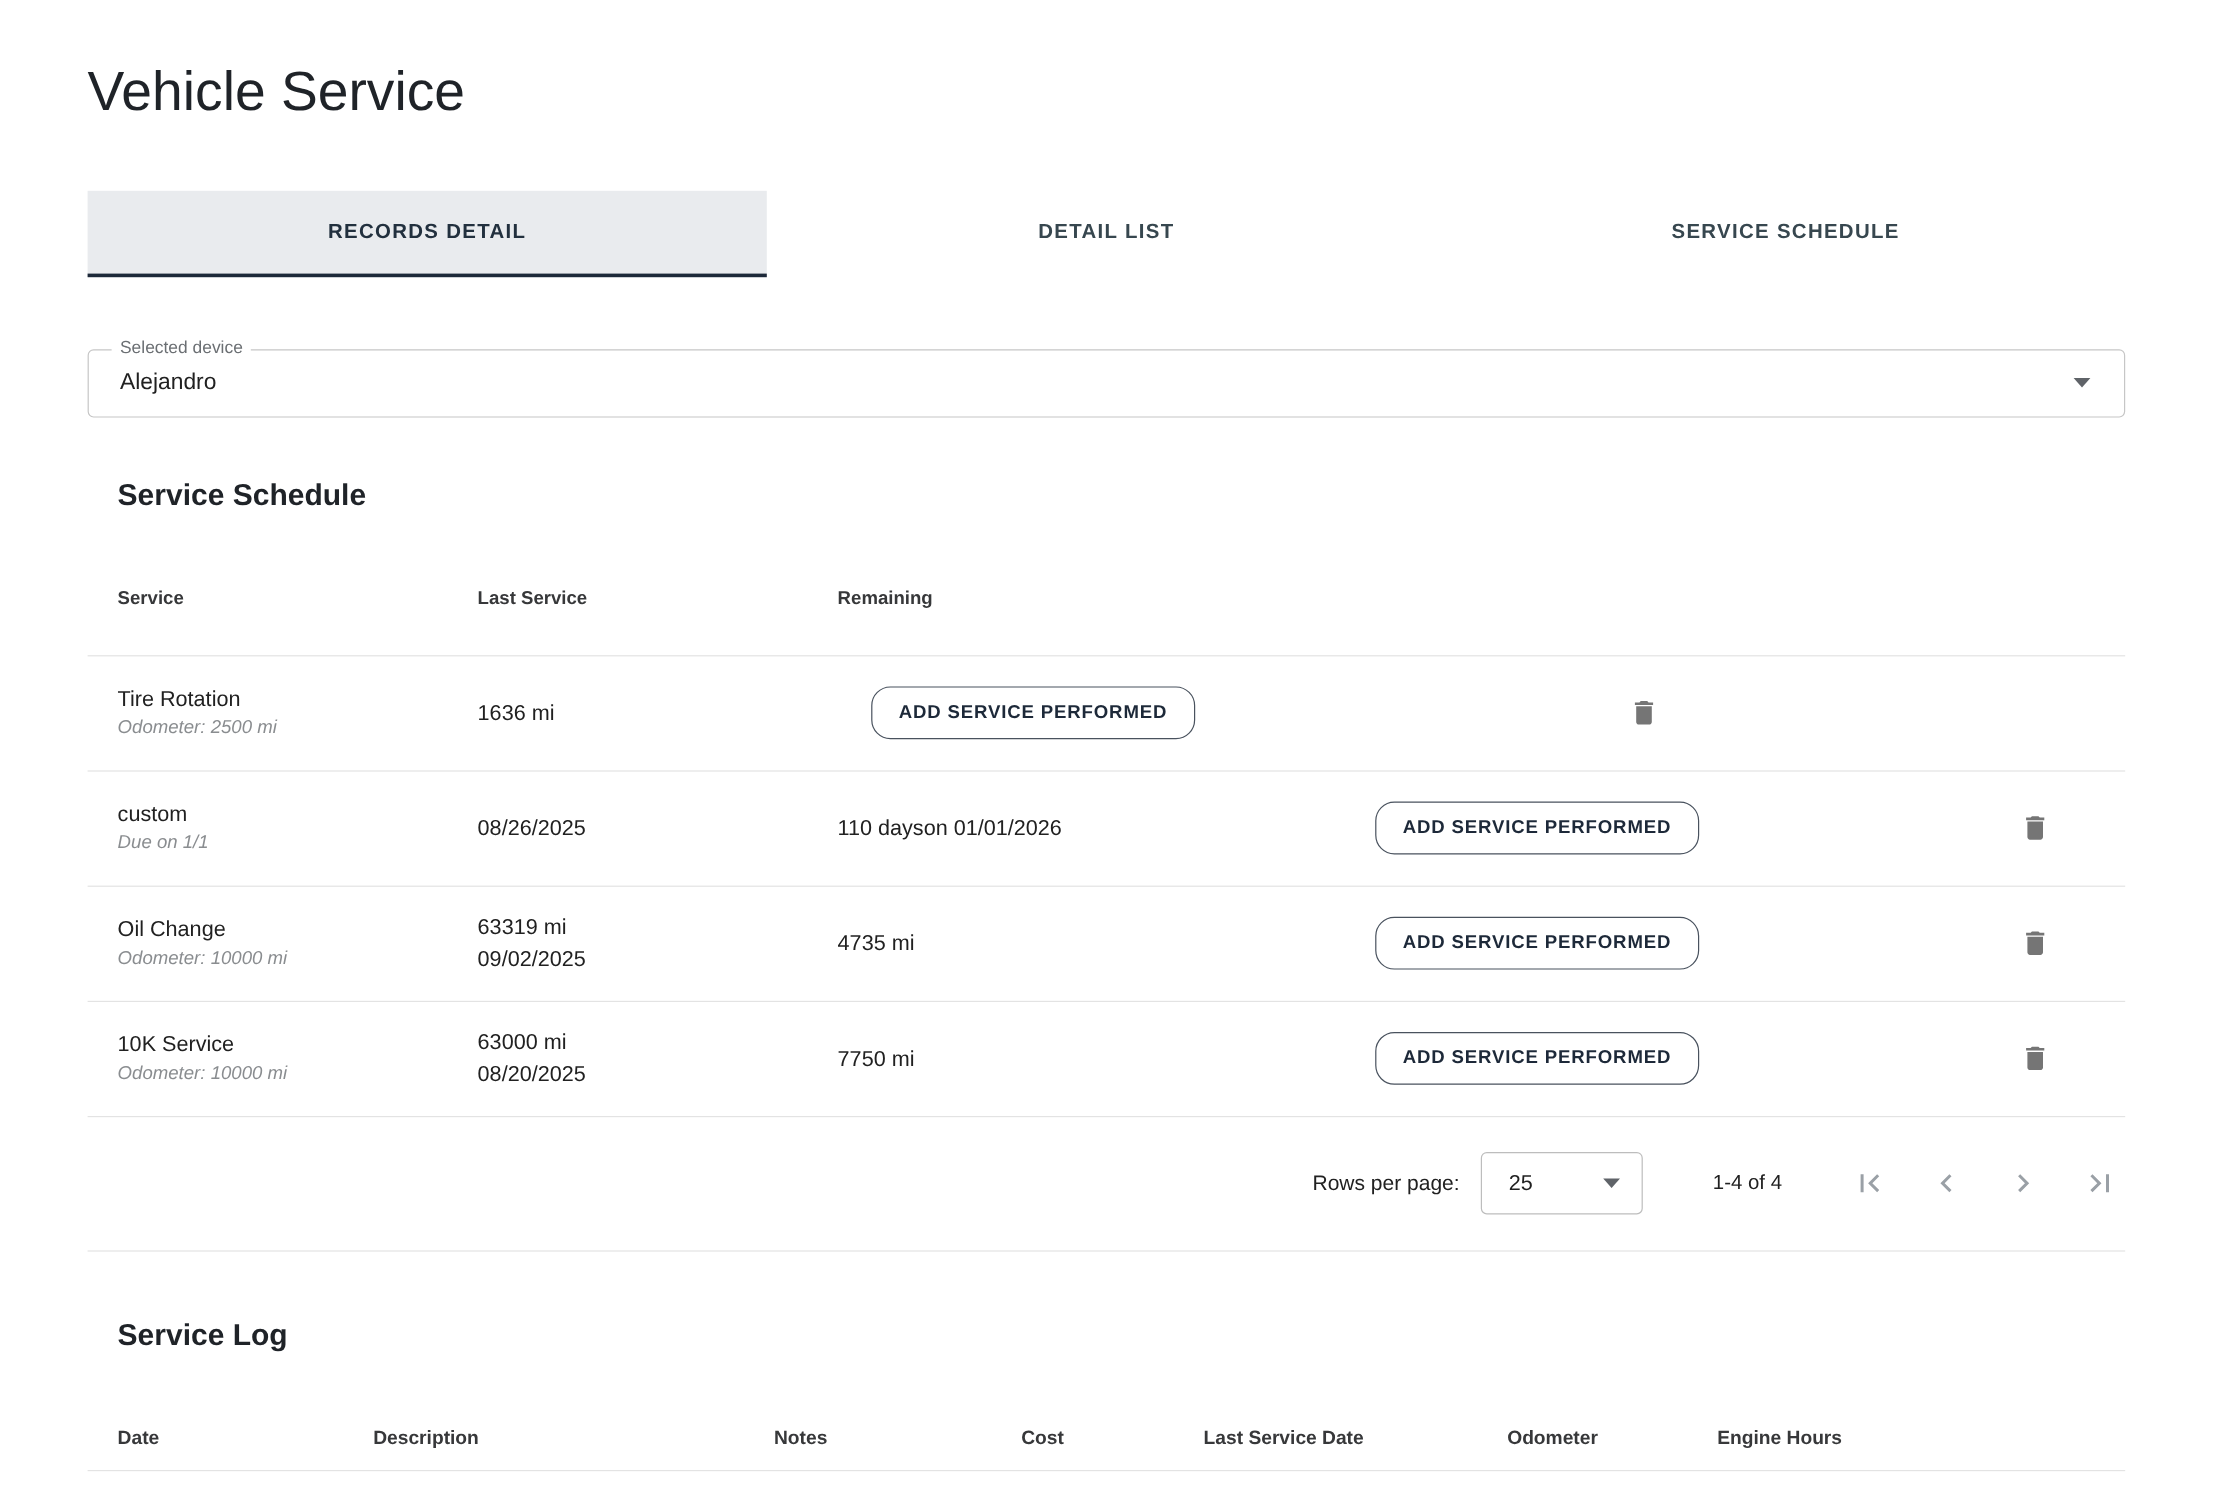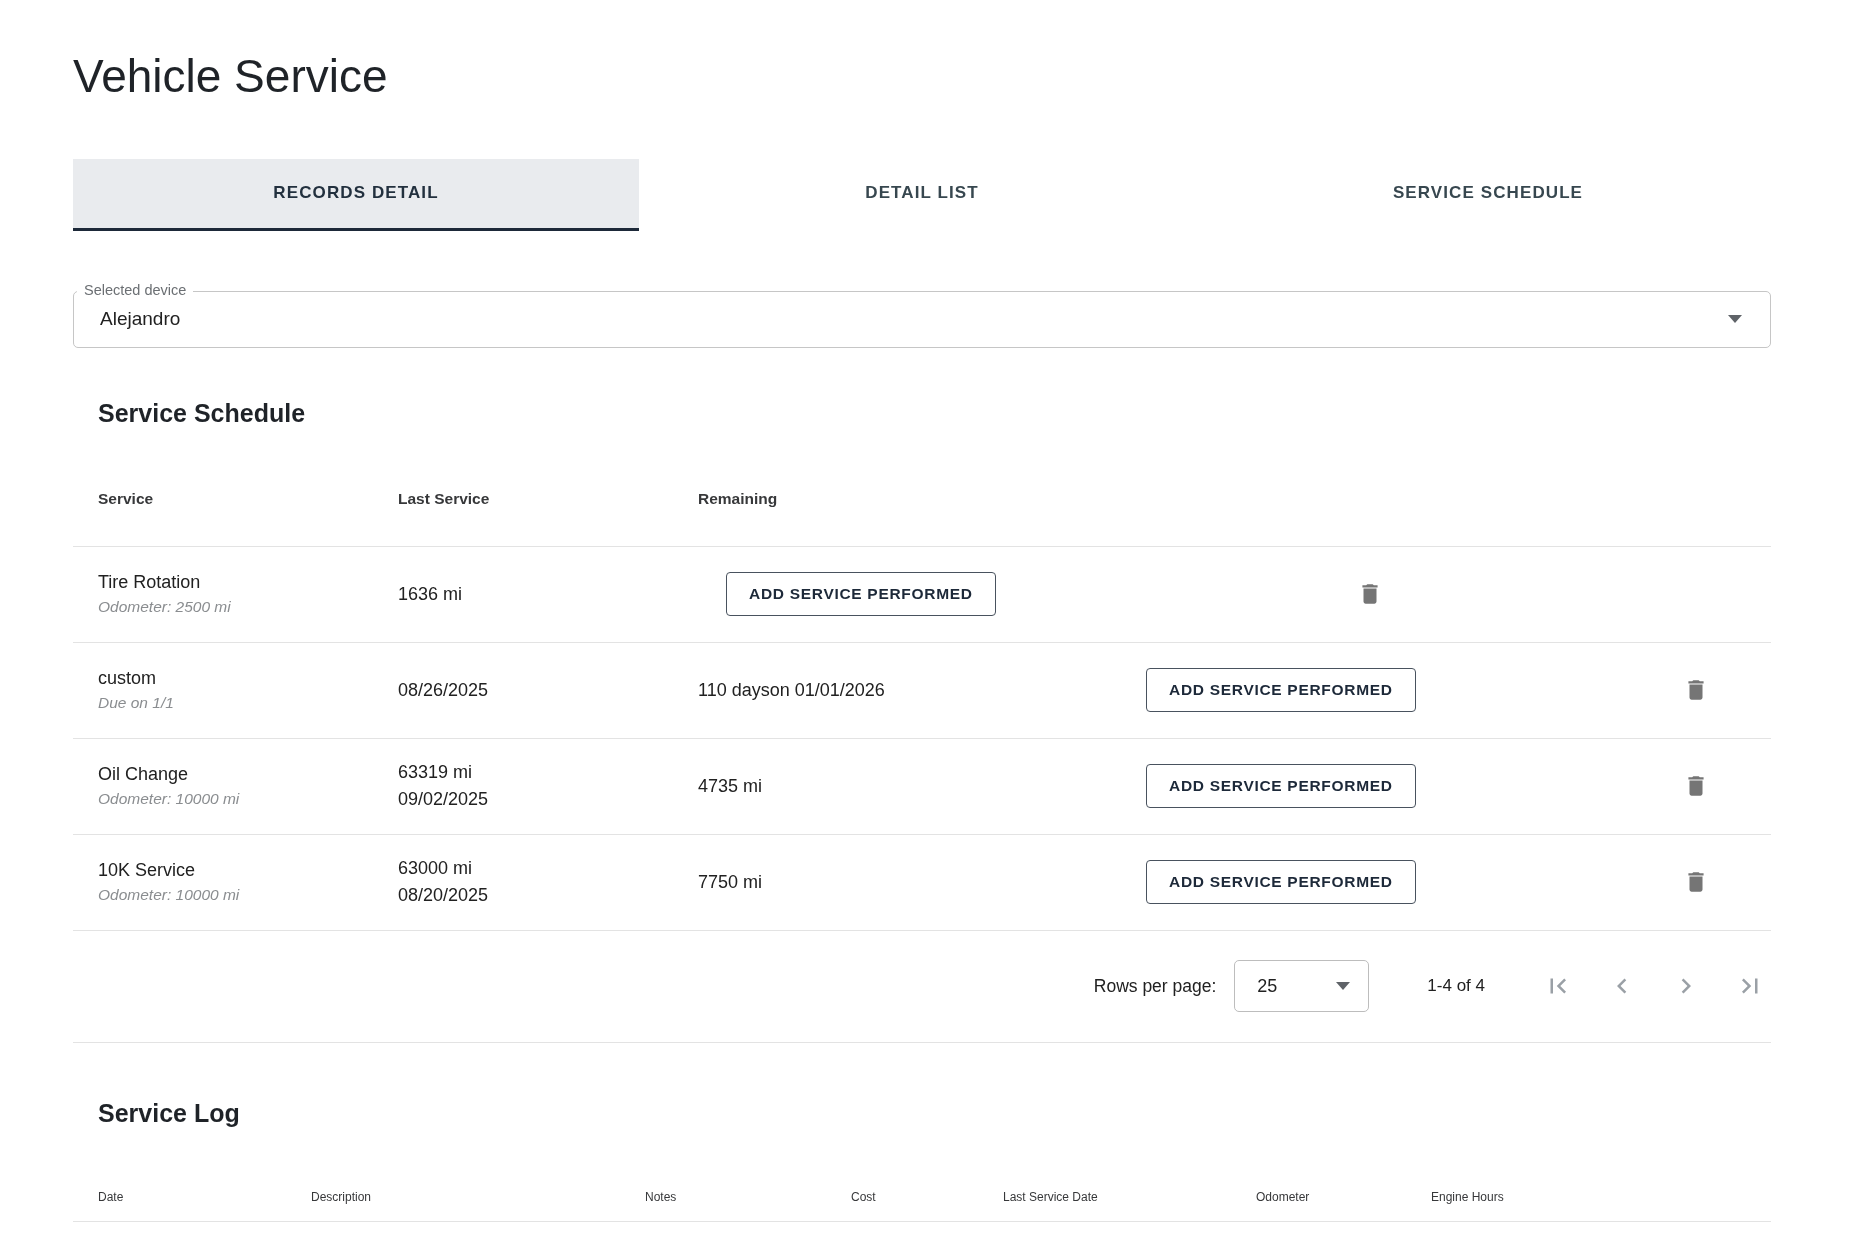--- a/index.html
+++ b/index.html
@@ -51,21 +51,21 @@
     border: 1px solid #c6c6c6;
     border-radius: 5px;
     display: flex;
     align-items: center;
     cursor: pointer;
     background: #fff;
   }
   .device-label {
     position: absolute;
     top: -10px;
-    left: 3px;
+    left: 19px;
     background: #fff;
     padding: 0 7px;
     font-size: 14.5px;
     color: #6b6f73;
   }
   .device-value { padding-left: 26px; font-size: 19px; color: #212121; }
   .caret-down {
     width: 0; height: 0;
     border-left: 7px solid transparent;
     border-right: 7px solid transparent;
@@ -105,21 +105,21 @@
   .cell-remaining { font-size: 18px; color: #212121; }
   .add-btn {
     border: 1px solid #49525e;
     background: #ffffff;
     color: #1d2939;
     font-family: inherit;
     font-weight: 700;
     font-size: 15.5px;
     letter-spacing: 0.7px;
     padding: 12px 22px;
-    border-radius: 4px;
+    border-radius: 16px;
     cursor: pointer;
     margin-left: 28px;
     white-space: nowrap;
   }
   .cell-trash { display: flex; justify-content: center; }
   .icon-btn {
     background: none;
     border: none;
     padding: 6px;
     cursor: pointer;
@@ -156,22 +156,22 @@
   .nav-icons svg { width: 30px; height: 30px; fill: #9aa0a6; display: block; }
 
   
   .log-header {
     display: grid;
     grid-template-columns: 213px 334px 206px 152px 253px 175px 1fr;
     padding-left: 25px;
     margin-top: 62px;
     padding-bottom: 17px;
     border-bottom: 1px solid #e3e3e3;
-    font-size: 12px;
-    font-weight: 400;
+    font-size: 16px;
+    font-weight: 700;
     color: #37383a;
   }
 </style>
 </head>
 <body>
 
 <div class="content">
 
   <h1 class="page-title">Vehicle Service</h1>
 

